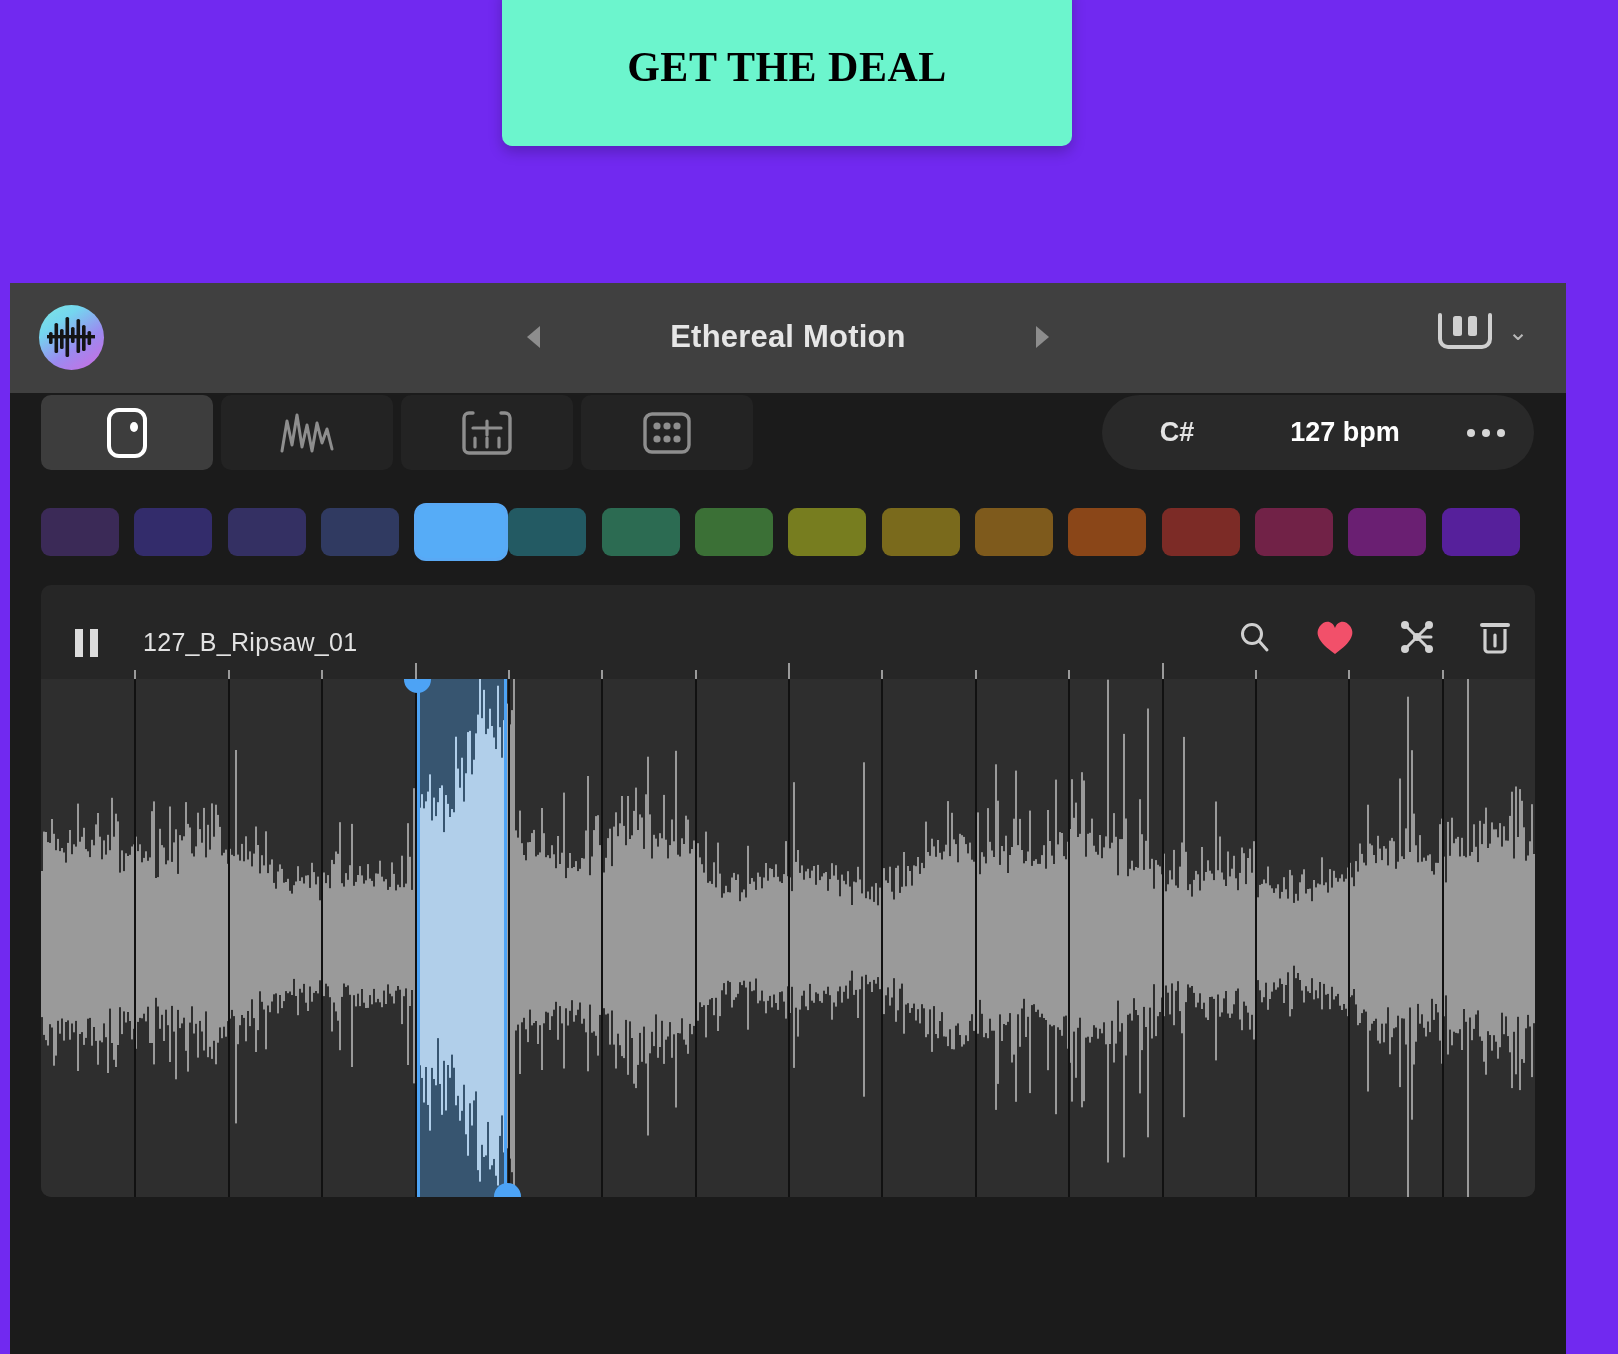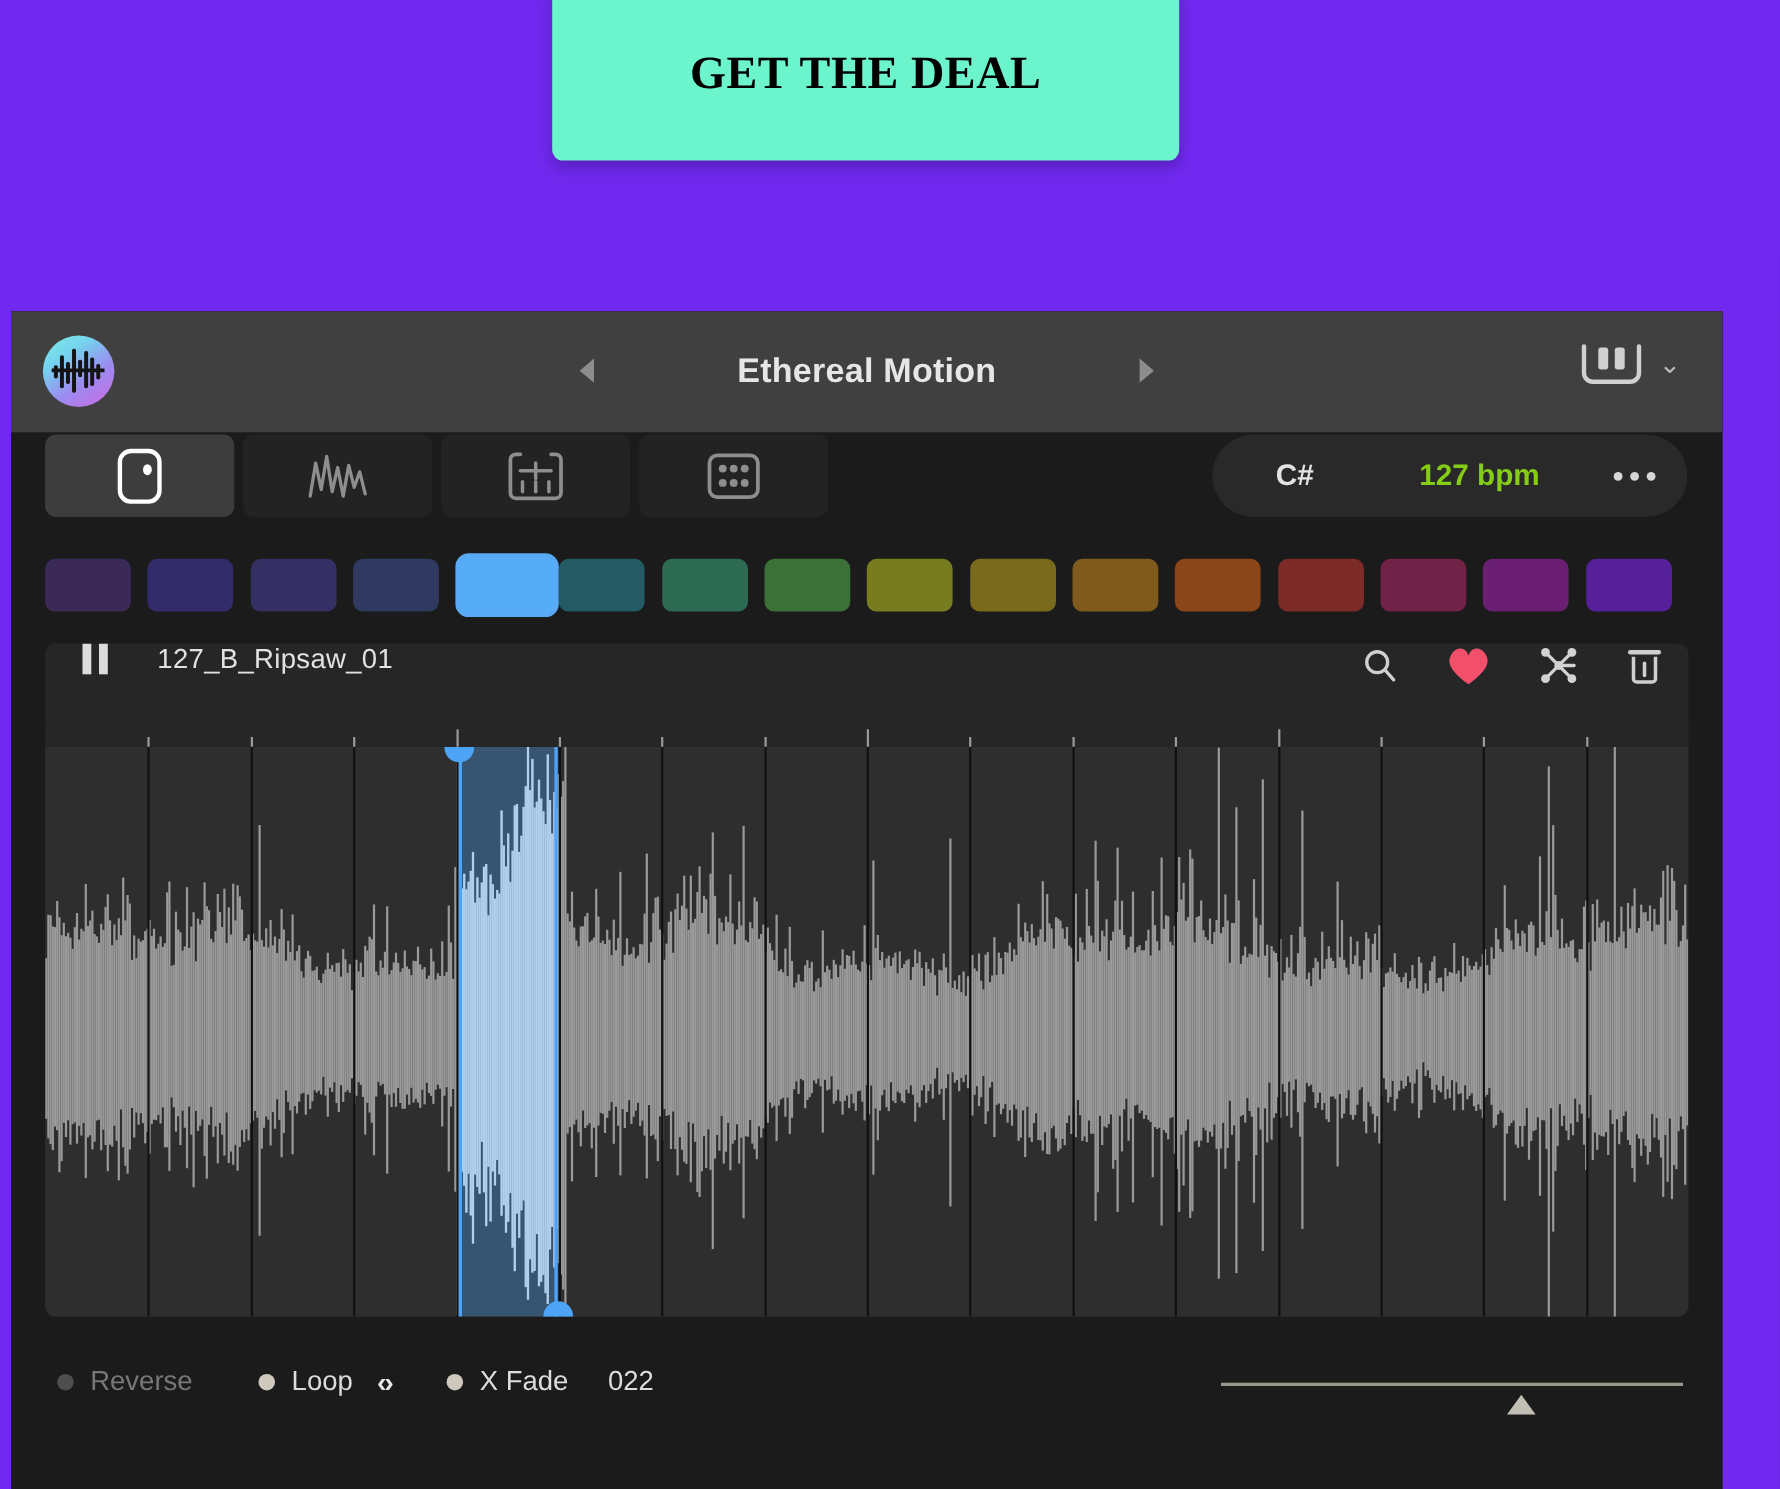--- a/index.html
+++ b/index.html
@@ -145,21 +145,21 @@
     text-align: center;
     font-size: 27px;
     font-weight: 600;
     color: #e3e3e3;
   }
   #bpm-value {
     flex: 1;
     text-align: center;
     font-size: 27px;
     font-weight: 600;
-    color: #84cc16;
+    color: #ffffff;
   }
   #more-options {
     width: 96px;
     display: flex;
     align-items: center;
     justify-content: center;
     gap: 7px;
   }
   #more-options i {
     width: 8px; height: 8px; border-radius: 50%;
@@ -205,21 +205,21 @@
     height: 612px;
     background: #262626;
     border-radius: 10px;
     overflow: hidden;
   }
 
   #sample-toolbar {
     position: relative;
     height: 72px;
     display: flex;
-    align-items: flex-start;
+    align-items: flex-end;
   }
   #play-pause {
     margin-left: 34px;
     width: 26px; height: 28px;
     display: flex; gap: 7px; cursor: pointer;
   }
   #play-pause i { width: 8px; height: 28px; background: #dcdcdc; display:block; }
   #sample-name {
     margin-left: 42px;
     font-size: 25px;
@@ -2072,42 +2072,14 @@
           <div class="grid-line" style="left: 1213.88px;"></div>
           <div class="grid-line" style="left: 1307.25px;"></div>
           <div class="grid-line" style="left: 1400.62px;"></div>
         </div>
       <div id="selection-overlay" style="left: 376.488px; width: 89.64px;"></div>
       <div class="sel-handle" id="handle-start" style="left: 363.488px; top: -13px;"></div>
       <div class="sel-handle" id="handle-end" style="left: 453.128px; bottom: -13px;"></div>
     </div>
   </div>
 
-  <div id="bottom-bar">
-    <div id="bottom-left">
-
-      <div class="toggle-group" id="reverse-toggle">
-        <span class="toggle-dot off"></span>
-        <span class="toggle-label off">Reverse</span>
-      </div>
-
-      <div class="toggle-group" id="loop-toggle" style="margin-left:60px">
-        <span class="toggle-dot on"></span>
-        <span class="toggle-label on">Loop</span>
-      </div>
-
-      <div id="loop-arrows">‹›</div>
-
-      <div class="toggle-group" id="xfade-toggle" style="margin-left:50px">
-        <span class="toggle-dot on"></span>
-        <span class="toggle-label on">X Fade</span>
-      </div>
-
-      <div id="xfade-value">022</div>
-    </div>
-
-    <div id="bottom-right">
-      <div id="bottom-slider-track"></div>
-      <div id="bottom-slider-marker" style="left: 260px;"></div>
-    </div>
-  </div>
 
 </div>
 
 </body></html>

